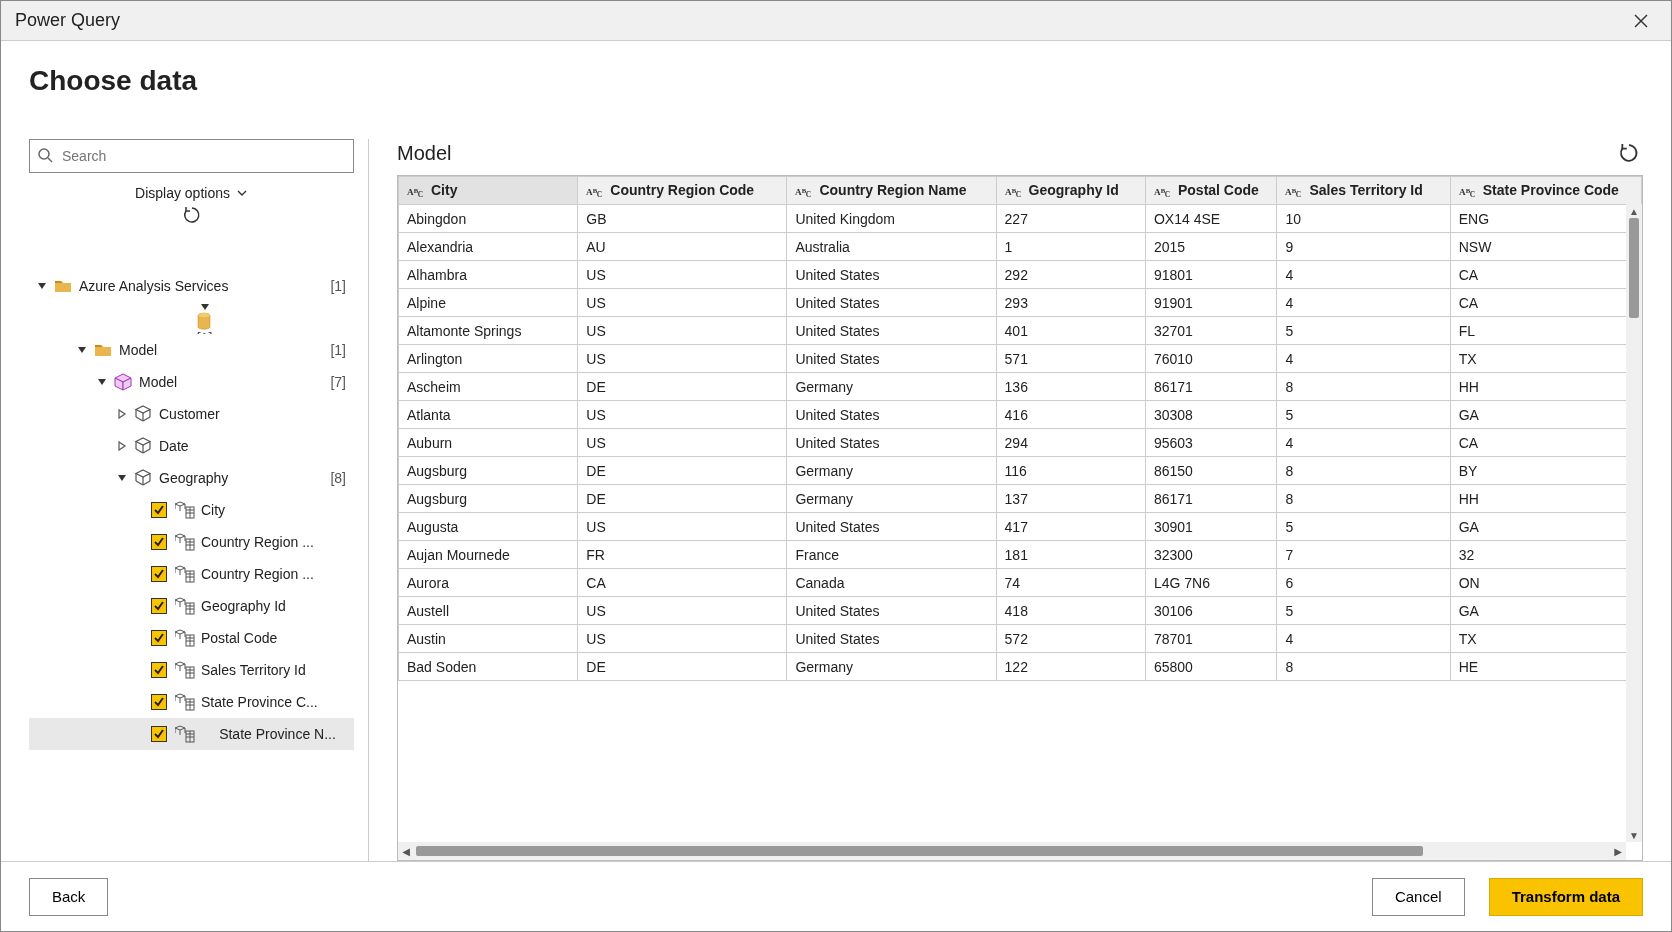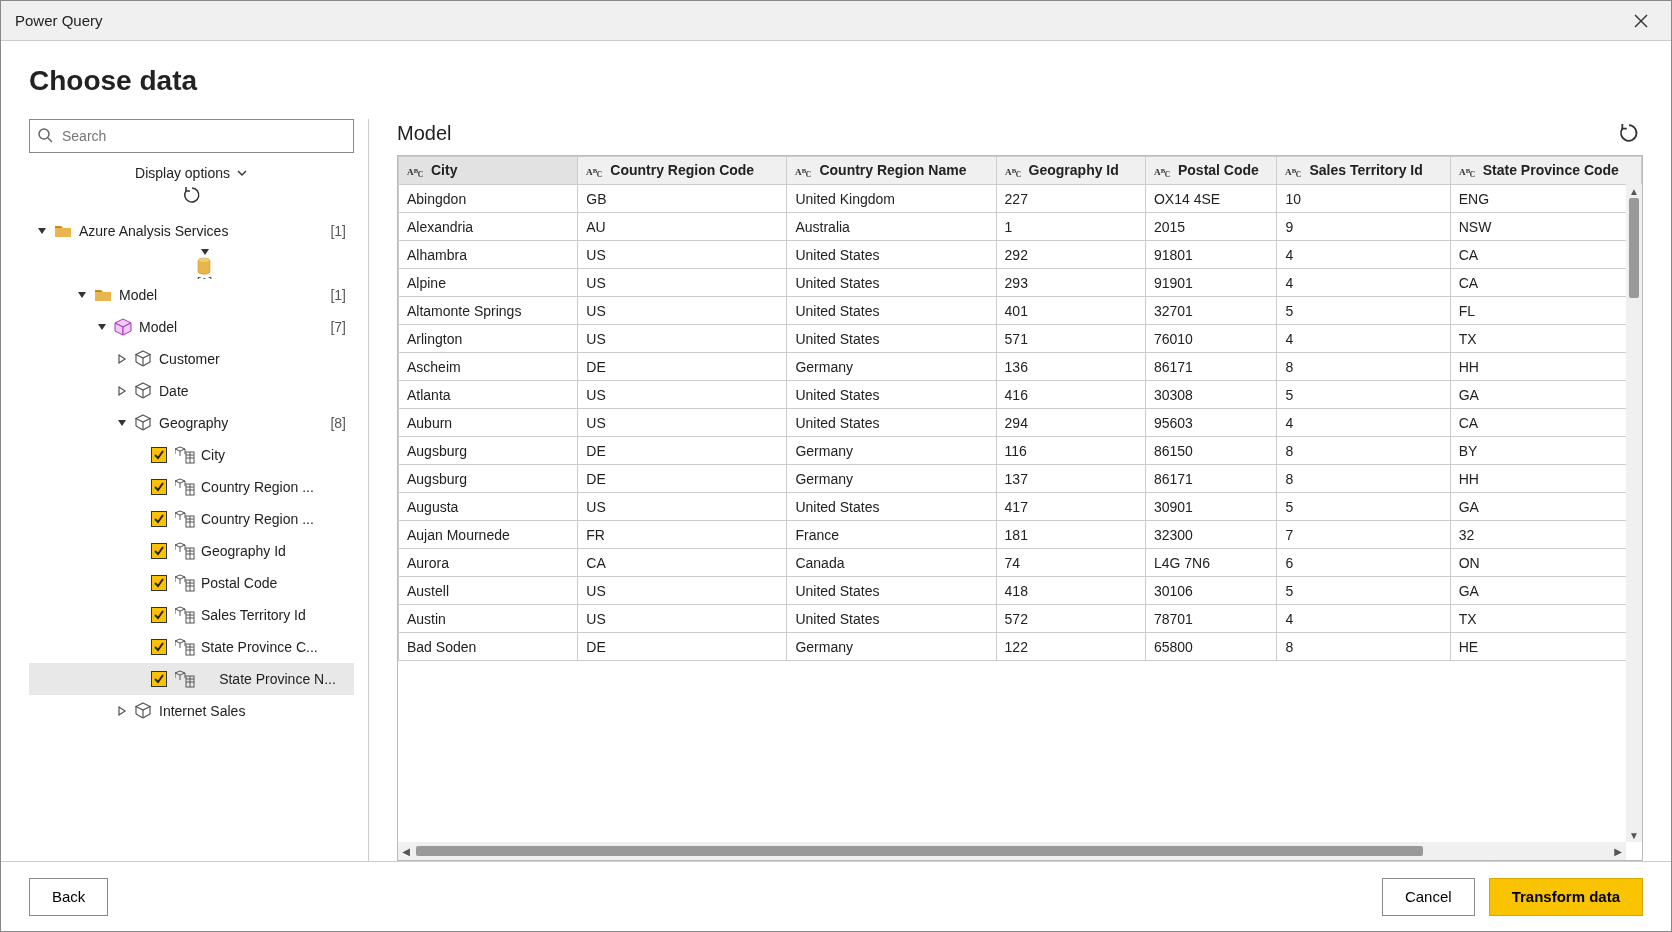--- a/index.html
+++ b/index.html
@@ -1,30 +1,30 @@
 <!DOCTYPE html>
 <html><head>
 <meta charset="utf-8">
 <style>
   * { box-sizing: border-box; }
   html, body { margin: 0; padding: 0; font-family: "Segoe UI", Arial, sans-serif; font-size: 14px; color: #222; background:#fff; }
   .window { width:1672px; height:932px; display:flex; flex-direction:column; border:1px solid #888; }
   .titlebar { height:40px; background:#f0f0f0; border-bottom:1px solid #ccc; display:flex; align-items:center; padding:0 14px; justify-content:space-between; }
-  .titlebar .title { font-size:15px; }
+  .titlebar .title { font-size:18px; }
   .close-x { width:32px; height:32px; display:flex; align-items:center; justify-content:center; cursor:pointer; }
-  .body { flex:1; display:flex; flex-direction:column; padding:24px 28px 0 28px; overflow:hidden; }
+  .body { flex:1; display:flex; flex-direction:column; padding:24px 28px 0 28px; overflow:hidden;gap:20px; }
   h1.page-title { font-size:28px; font-weight:600; margin:0 0 22px 0; }
   .main { flex:1; display:flex; overflow:hidden; }
   .sidebar { width:340px; display:flex; flex-direction:column; border-right:1px solid #ccc; padding-right:4px; overflow:hidden; position:relative; }
   .search-wrap { position:relative; margin:0 10px 12px 0; }
   .search-input { width:100%; height:34px; padding:0 10px 0 32px; border:1px solid #888; font-size:14px; }
   .search-icon { position:absolute; left:8px; top:8px; color:#666; }
   .display-row { display:flex; align-items:center; justify-content:space-between; padding:0 10px 6px 0;flex-direction:column; }
   .display-link { display:flex; align-items:center; gap:6px; cursor:pointer; }
-  .tree { flex:1; overflow-y:auto; position:relative; padding-right:10px; }
+  .tree { flex:1; overflow-y:auto; position:relative; padding-right:10px;margin-top:35px; }
   .tree-row { display:flex; align-items:center; height:32px; cursor:pointer; white-space:nowrap; overflow:hidden; }
   .tree-row.selected { background:#e8e8e8; }
   .tree-caret { width:14px; display:inline-flex; justify-content:center; color:#444; }
   .tree-icon { width:20px; height:20px; display:inline-flex; align-items:center; justify-content:center; margin:0 6px 0 4px; }
   .tree-label { flex:1; overflow:hidden; text-overflow:ellipsis; }
   .tree-count { margin-left:8px; color:#555; padding-right:8px; }
   .chk { width:16px; height:16px; border:1px solid #333; background:#f9c300; display:inline-flex; align-items:center; justify-content:center; margin:0 4px 0 2px; flex-shrink:0; }
   .chk svg { display:block; }
   .preview { flex:1; display:flex; flex-direction:column; padding-left:28px; overflow:hidden; }
   .preview-head { display:flex; align-items:center; justify-content:space-between; margin-bottom:8px; }
@@ -38,21 +38,21 @@
   .col-type { display:inline-flex; align-items:center; margin-right:4px; vertical-align:middle; }
   .vscroll { position:absolute; right:0; top:28px; bottom:18px; width:16px; background:#f0f0f0; display:flex; flex-direction:column; align-items:center; }
   .vscroll .arrow { height:14px; display:flex; align-items:center; justify-content:center; color:#555; font-size:10px; width:100%; }
   .vscroll .thumb { width:10px; background:#999; border-radius:2px; }
   .hscroll { position:absolute; left:0; right:16px; bottom:0; height:18px; background:#f0f0f0; display:flex; align-items:center; }
   .hscroll .arrow { width:16px; display:flex; align-items:center; justify-content:center; color:#555; font-size:10px; }
   .hscroll .thumb { height:10px; background:#999; border-radius:2px; }
   .footer { height:70px; border-top:1px solid #ccc; display:flex; align-items:center; justify-content:space-between; padding:0 28px; background:#fff; }
   .btn { height:38px; padding:0 22px; border:1px solid #888; background:#fff; font-size:15px; cursor:pointer; display:inline-flex; align-items:center; justify-content:center; }
   .btn.primary { background:#f9c300; border-color:#d8a900; font-weight:600; }
-  .right-actions { display:flex; gap:14px; }
+  .right-actions { display:flex; gap:24px; }
   
   .folder-icon { fill:#c78b12; }
   .db-icon { fill:#c78b12; }
   .cube-icon { stroke:#b030c0; fill:#eacdf0; }
 </style>
 </head>
 <body>
 
 <div class="window">
   <div class="titlebar">
@@ -374,38 +374,20 @@
                   <line x1="5" y1="5" x2="5" y2="10" stroke="#555" stroke-width="1"></line>
                   <line x1="0" y1="3" x2="0" y2="8" stroke="#555" stroke-width="1"></line>
                   <line x1="10" y1="3" x2="10" y2="8" stroke="#555" stroke-width="1"></line>
                   <rect x="11" y="6" width="8" height="11" fill="none" stroke="#555" stroke-width="1"></rect>
                   <line x1="11" y1="9" x2="19" y2="9" stroke="#555"></line>
                   <line x1="11" y1="12" x2="19" y2="12" stroke="#555"></line>
                   <line x1="15" y1="6" x2="15" y2="17" stroke="#555"></line>
                 </svg>
               </span>
               <span class="tree-label">State Province N...</span>
-            </div>
-            <div class="tree-row" style="padding-left: 86px;">
-              <span class="tree-caret">
-                <svg width="10" height="10" viewBox="0 0 10 10">
-                  <polygon points="2,1 8,5 2,9" fill="none" stroke="#555" stroke-width="1.2"></polygon>
-                </svg>
-              </span>
-              <span class="tree-icon">
-                <svg width="18" height="18" viewBox="0 0 18 18">
-                  <polygon points="9,1 16,4.5 9,8 2,4.5" fill="none" stroke="#555" stroke-width="1.2"></polygon>
-                  <line x1="9" y1="8" x2="9" y2="16" stroke="#555" stroke-width="1.2"></line>
-                  <line x1="2" y1="4.5" x2="2" y2="12" stroke="#555" stroke-width="1.2"></line>
-                  <line x1="16" y1="4.5" x2="16" y2="12" stroke="#555" stroke-width="1.2"></line>
-                  <line x1="2" y1="12" x2="9" y2="16" stroke="#555" stroke-width="1.2"></line>
-                  <line x1="16" y1="12" x2="9" y2="16" stroke="#555" stroke-width="1.2"></line>
-                </svg>
-              </span>
-              <span class="tree-label">Internet Sales</span>
             </div>
           </div>
       </div>
 
       <div class="preview">
         <div class="preview-head">
           <span class="preview-title">Model</span>
           <div class="refresh-btn">
             <svg width="20" height="20" viewBox="0 0 18 18">
                 <path d="M9 2 A7 7 0 1 1 3 5" stroke="#333" stroke-width="1.6" fill="none"></path>

